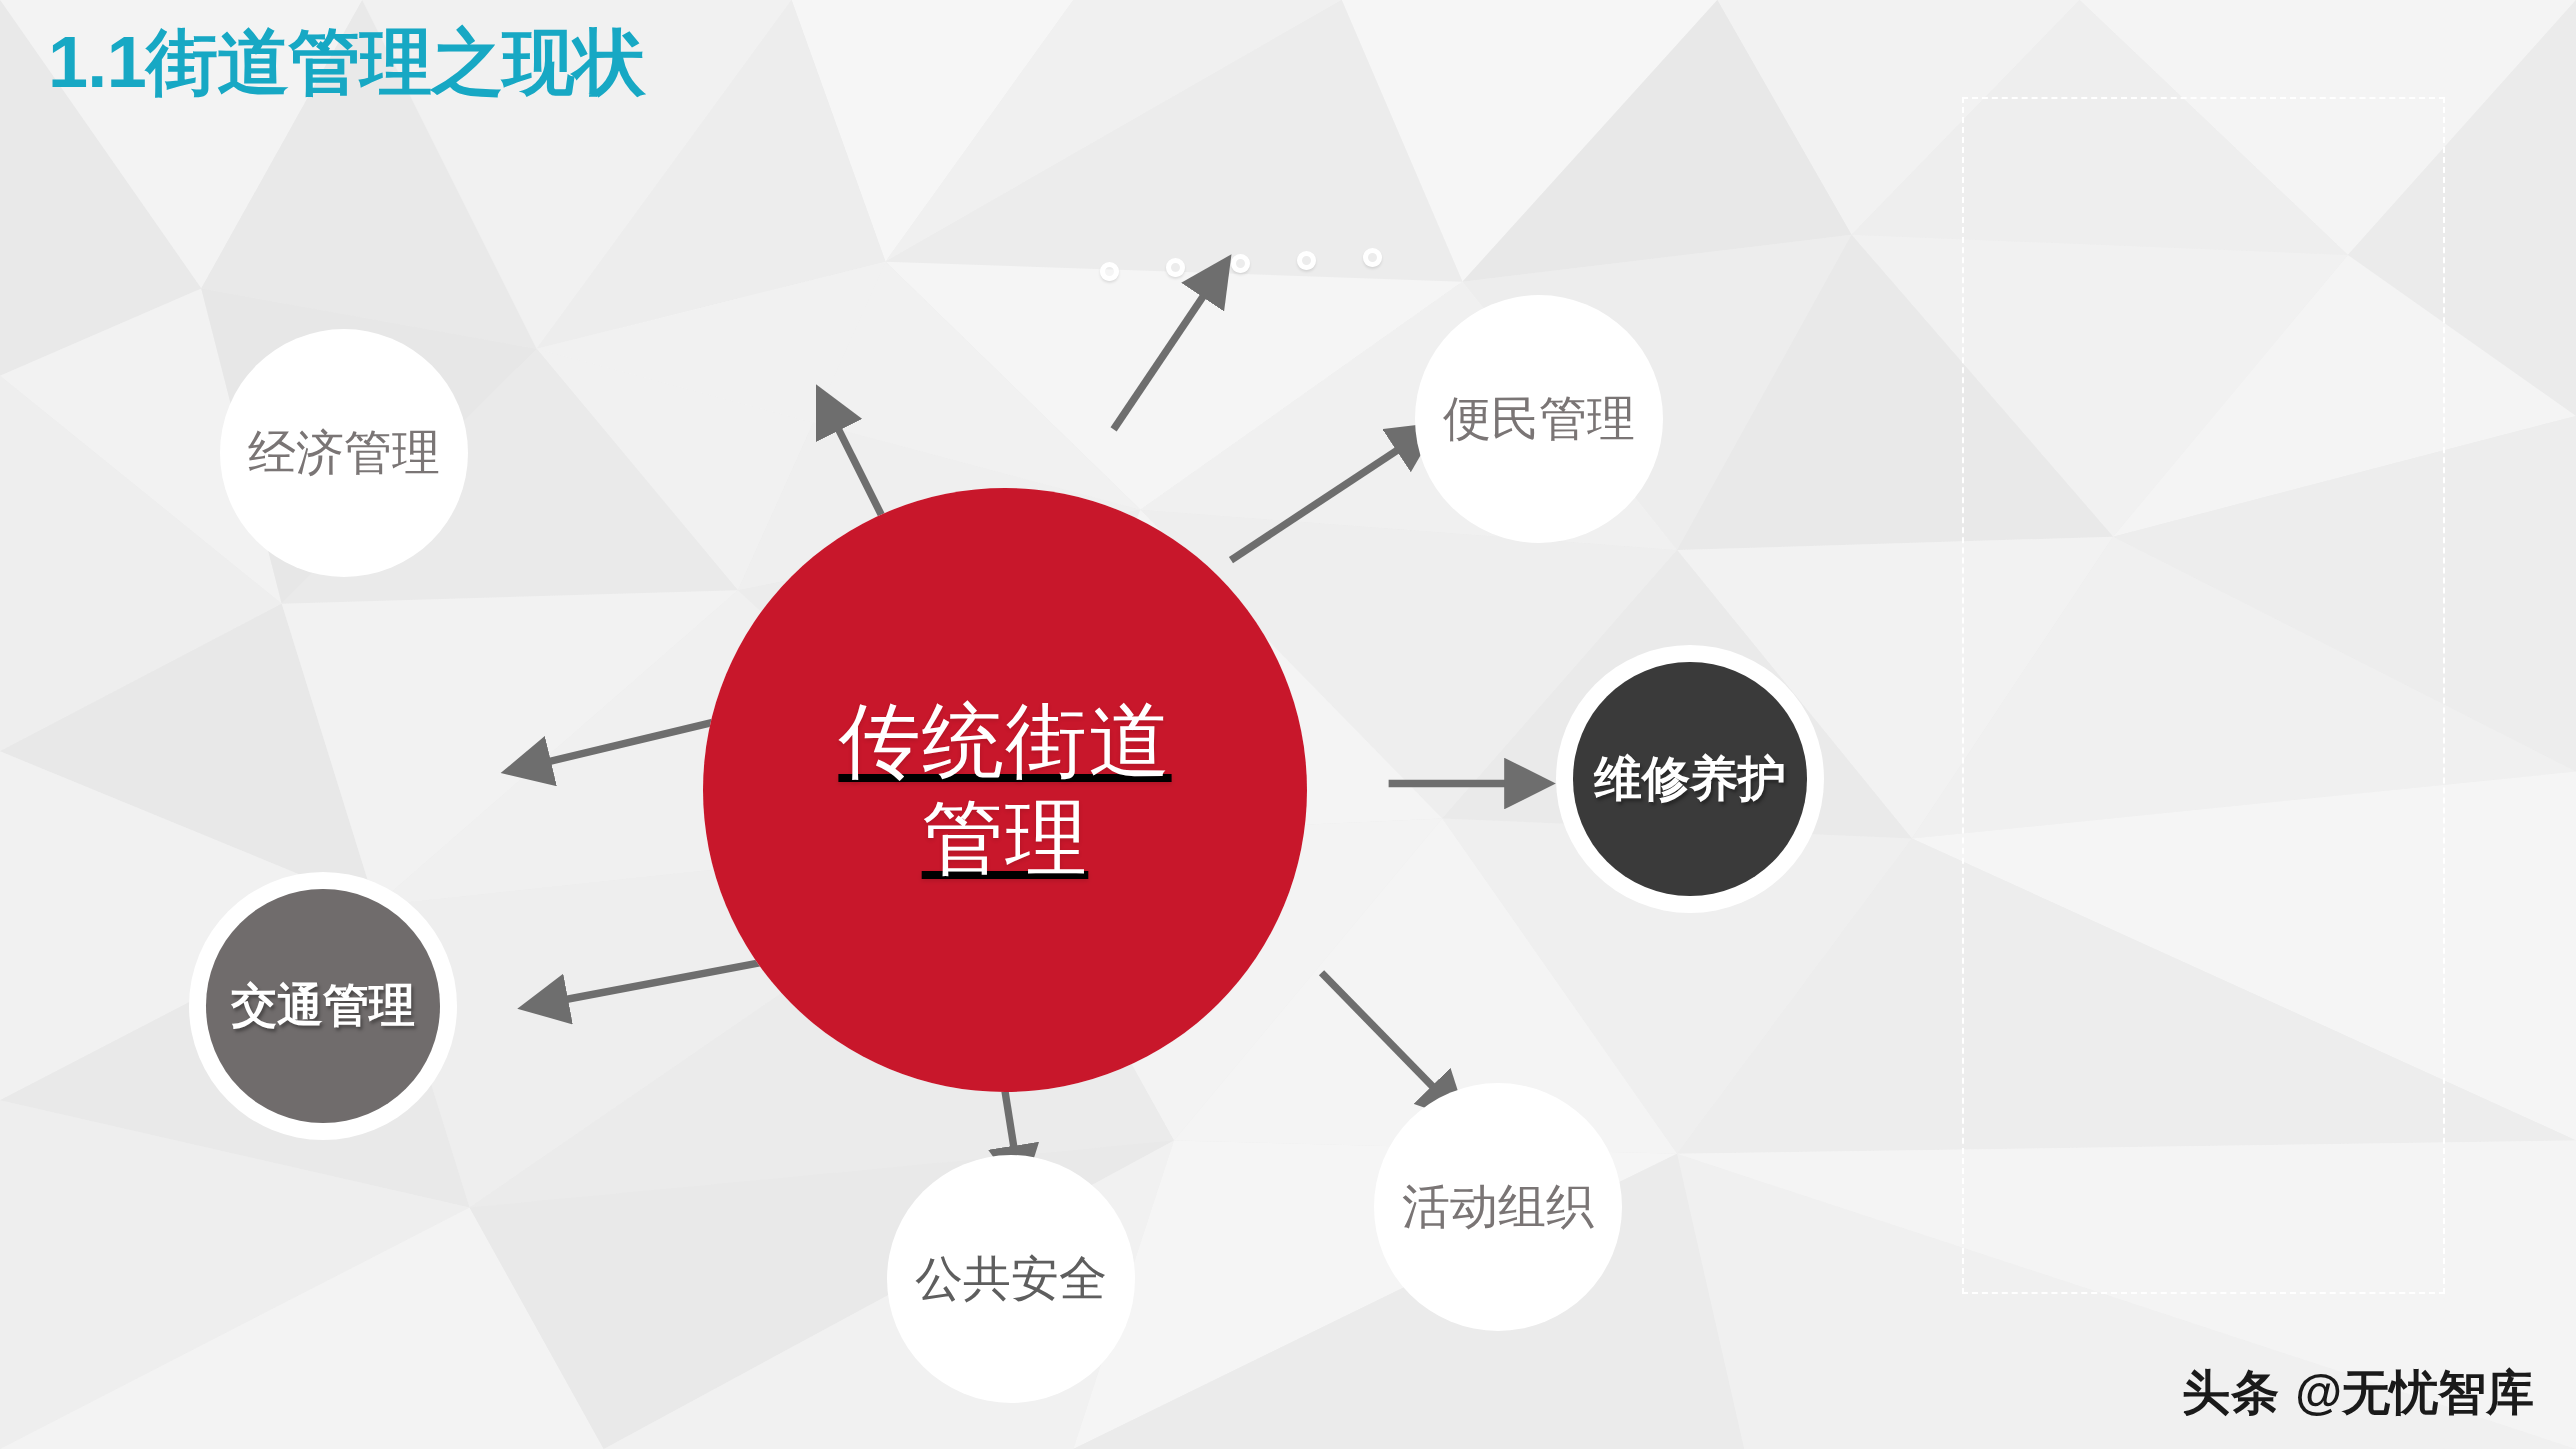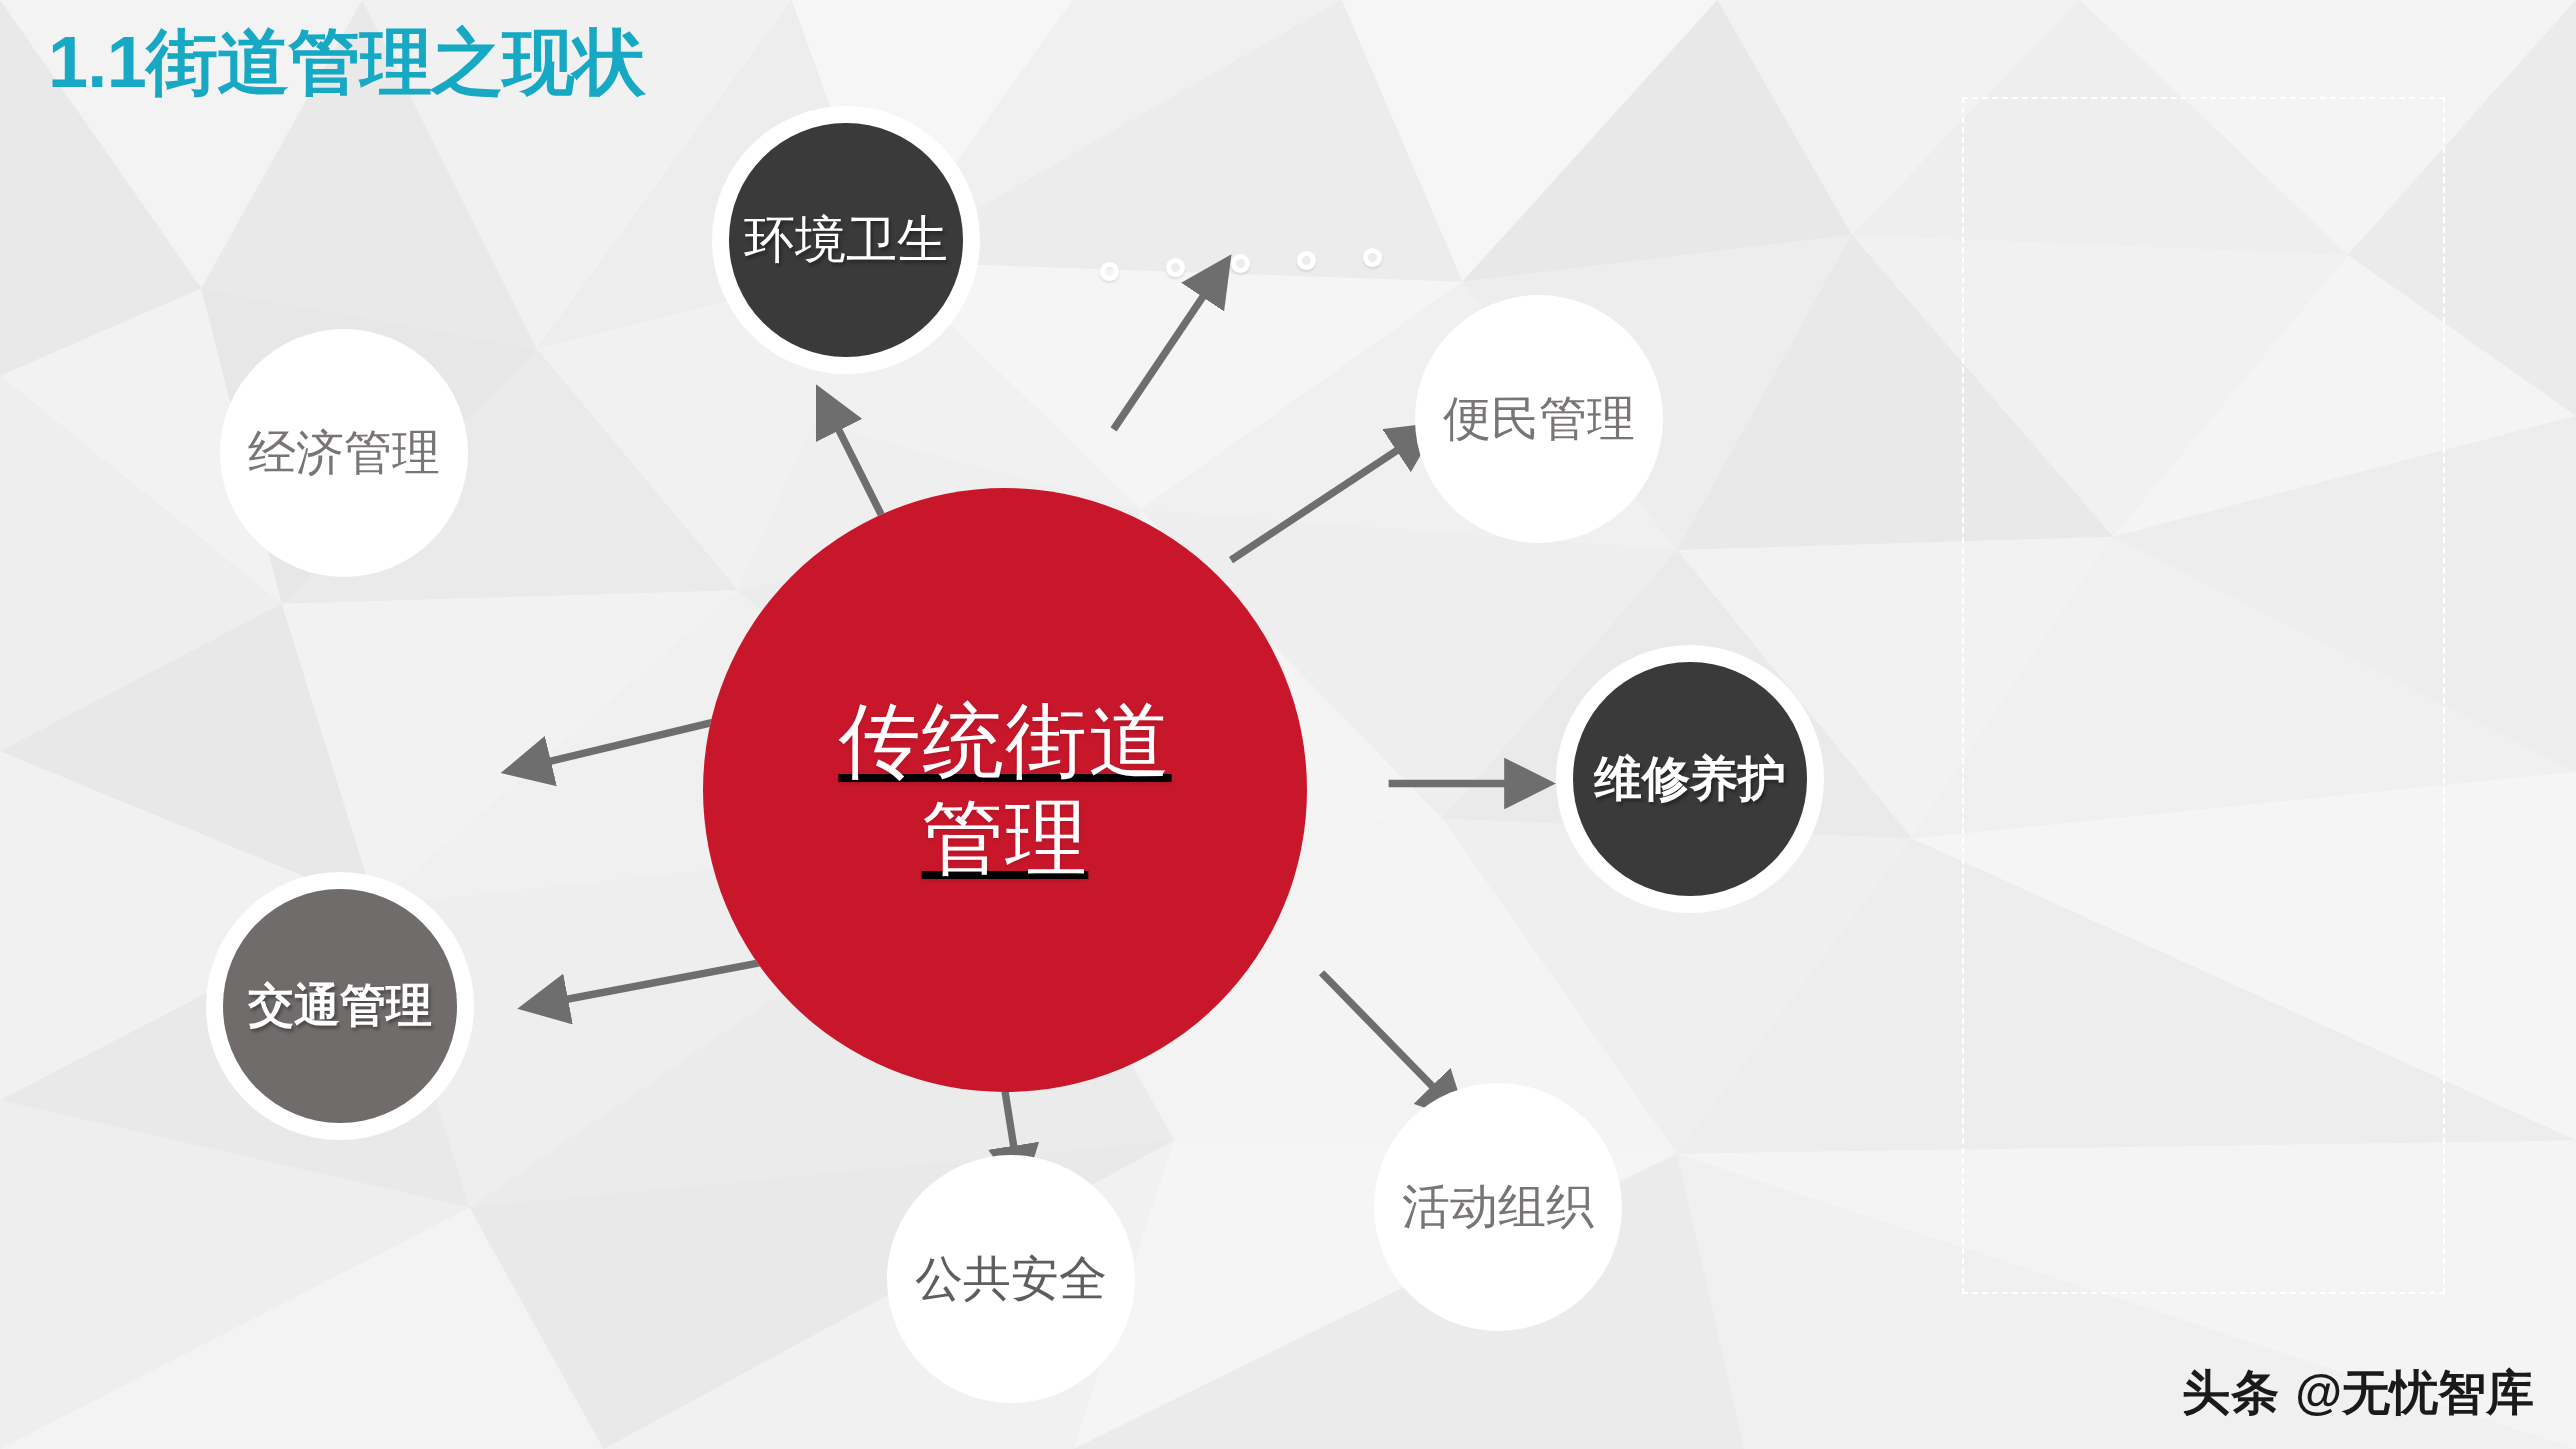--- a/index.html
+++ b/index.html
@@ -114,21 +114,21 @@
 
   #node-jingji { left: 220px; top: 329px; width: 248px; height: 248px; padding: 0; }
   #node-jingji .label { font-size: 48px; }
 
   #node-bianmin { left: 1415px; top: 295px; width: 248px; height: 248px; padding: 0; }
   #node-bianmin .label { font-size: 48px; }
 
   #node-weixiu { left: 1556px; top: 645px; width: 268px; height: 268px; padding: 17.4px; }
   #node-weixiu .label { font-size: 48px; font-weight: bold; }
 
-  #node-jiaotong { left: 206px; top: 872px; width: 268px; height: 268px; padding: 17.4px; }
+  #node-jiaotong { left: 189px; top: 872px; width: 268px; height: 268px; padding: 17.4px; }
   #node-jiaotong .label { font-size: 46px; }
 
   #node-huodong { left: 1374px; top: 1083px; width: 248px; height: 248px; padding: 0; }
   #node-huodong .label { font-size: 48px; }
 
   #node-gonggong { left: 887px; top: 1155px; width: 248px; height: 248px; padding: 0; justify-content: flex-end; }
   #node-gonggong .label { font-size: 48px; color: #5E5E5E; }
 
   
   #dot-arc {
@@ -285,25 +285,20 @@
     <span class="arcdot" style="left:197px; top:4px;"></span>
     <span class="arcdot" style="left:263px; top:0.7px;"></span>
   </div>
 
   <div id="node-center" class="node">
     <div class="inner">
       <span class="label"><span>传统街道</span><br><span>管理</span></span>
     </div>
   </div>
 
-  <div id="node-huanjing" class="node ring dark">
-    <div class="inner">
-      <span class="label">环境卫生</span>
-    </div>
-  </div>
 
   <div id="node-jingji" class="node light">
     <div class="inner">
       <span class="label">经济管理</span>
     </div>
   </div>
 
   <div id="node-bianmin" class="node light">
     <div class="inner">
       <span class="label">便民管理</span>

